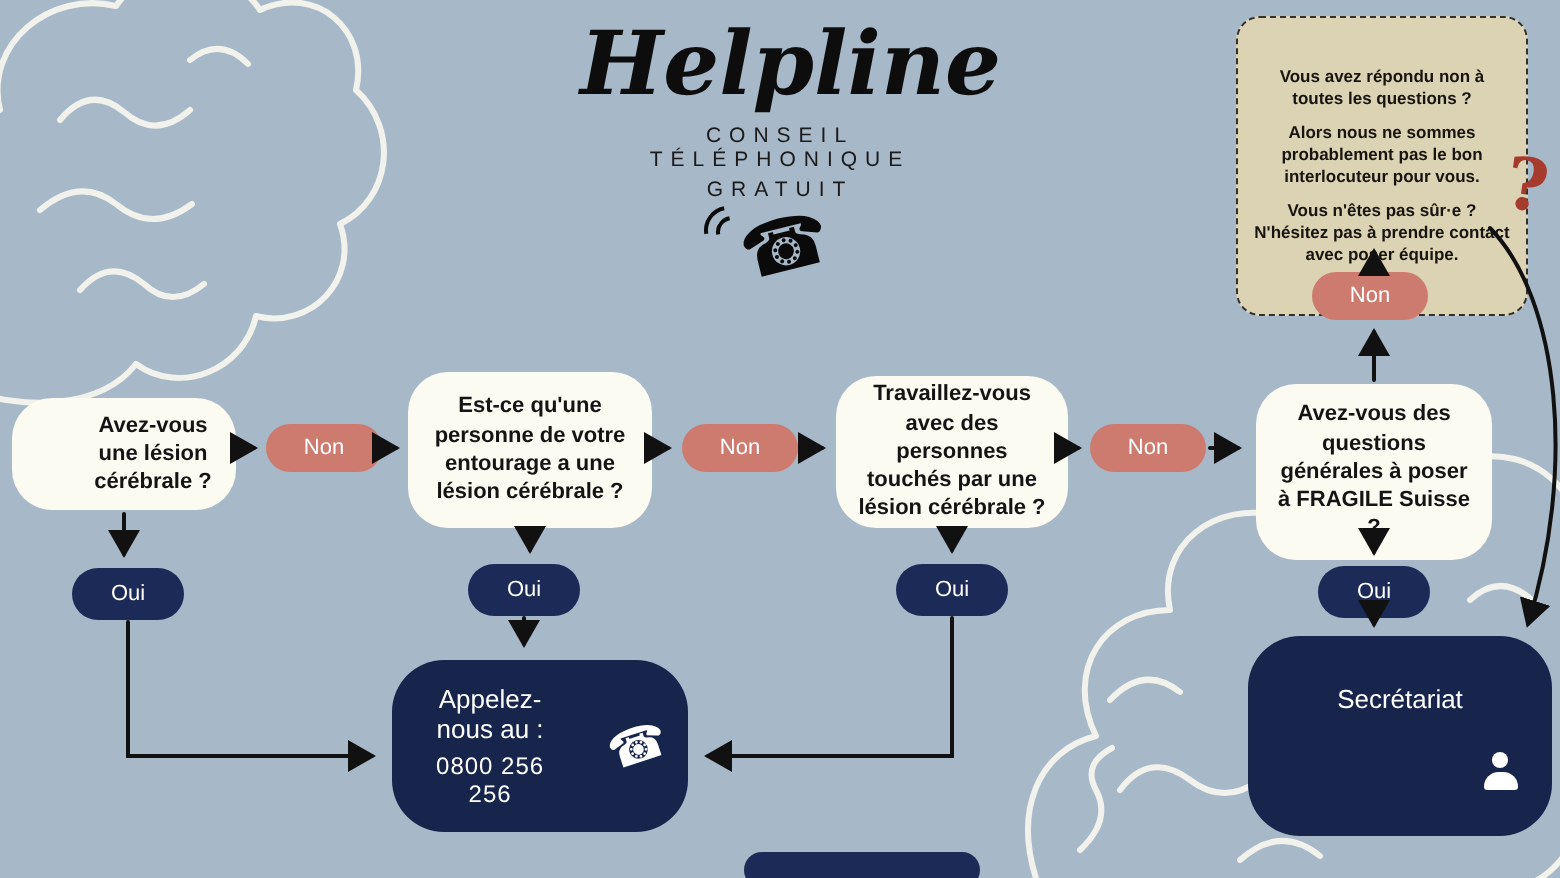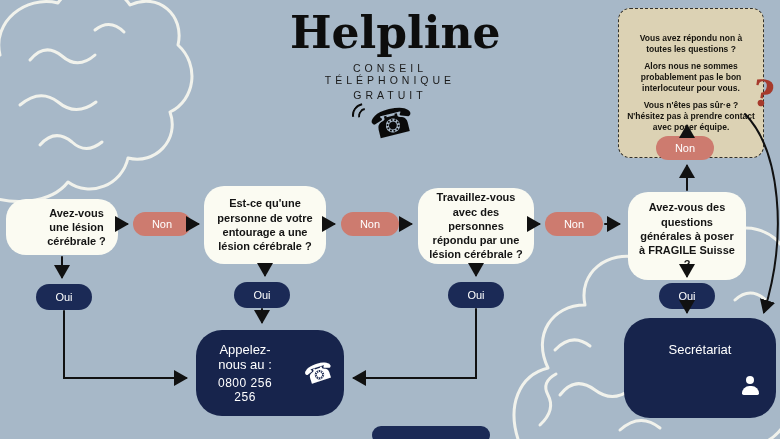--- a/index.html
+++ b/index.html
@@ -9,21 +9,21 @@
     font-family:"Liberation Sans", sans-serif;
     color:#111;
   }
   svg.layer{position:absolute;left:0;top:0;pointer-events:none;}
   .doodles{z-index:0;}
   .arrows{z-index:3;}
 
   
   .header{position:absolute;left:290px;top:10px;width:200px;text-align:center;z-index:2;}
   .title{
-    font-family:"DejaVu Serif", serif;font-weight:bold;
+    font-family:"DejaVu Serif", serif;font-style:italic;font-weight:bold;
     font-size:44px;line-height:1.05;color:#0d0d0d;text-align:center;
   }
   .subtitle{font-size:10.5px;letter-spacing:4px;font-weight:500;color:#1a1a1a;margin-top:6px;}
   .subtitle2{font-size:10.5px;letter-spacing:4px;font-weight:500;color:#1a1a1a;margin-top:3px;}
   .phone-hero{position:absolute;left:352px;top:100px;z-index:2;width:70px;height:52px;}
   .phone-glyph{position:absolute;left:18px;top:2px;font-size:36px;color:#0a0a0a;transform:rotate(-14deg);}
   .wave{position:absolute;border:2px solid #0a0a0a;border-radius:50%;
     border-right-color:transparent;border-bottom-color:transparent;border-left-color:transparent;}
   .wave.w1{width:12px;height:12px;left:6px;top:8px;transform:rotate(-55deg);}
   .wave.w2{width:20px;height:20px;left:0px;top:3px;transform:rotate(-55deg);}
@@ -126,21 +126,21 @@
 
   <div class="notice">
     <p>Vous avez répondu non à toutes les questions ?</p>
     <p>Alors nous ne sommes probablement pas le bon interlocuteur pour vous.</p>
     <p>Vous n'êtes pas sûr·e ? N'hésitez pas à prendre contact avec poser équipe.</p>
   </div>
   <div class="qmark">?</div>
 
   <div class="qbox q1">Avez-vous une lésion cérébrale ?</div>
   <div class="qbox q2">Est-ce qu'une personne de votre entourage a une lésion cérébrale ?</div>
-  <div class="qbox q3">Travaillez-vous avec des personnes répondu par une lésion cérébrale ?</div>
+  <div class="qbox q3">Travaillez-vous avec des personnes touchés par une lésion cérébrale ?</div>
   <div class="qbox q4">Avez-vous des questions générales à poser à FRAGILE Suisse ?</div>
 
   <div class="pill no no1">Non</div>
   <div class="pill no no2">Non</div>
   <div class="pill no no3">Non</div>
   <div class="pill no no4">Non</div>
 
   <div class="pill yes yes1">Oui</div>
   <div class="pill yes yes2">Oui</div>
   <div class="pill yes yes3">Oui</div>

